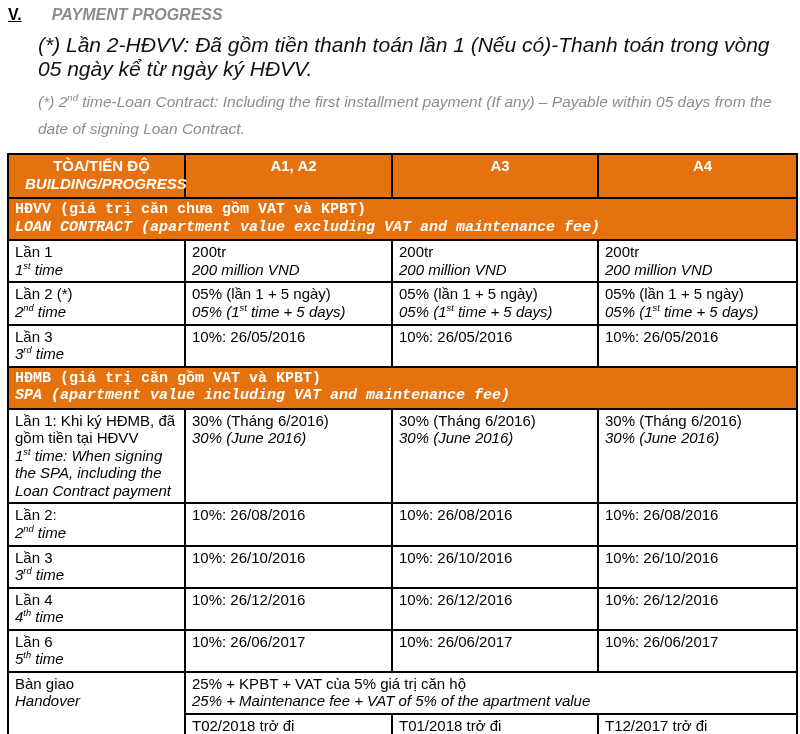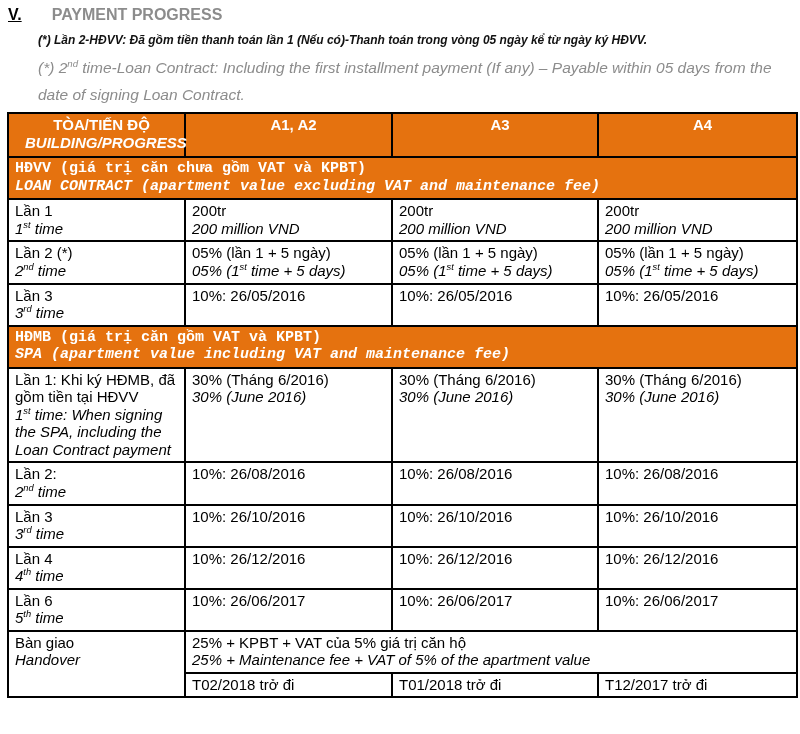--- a/index.html
+++ b/index.html
@@ -31,39 +31,40 @@
     align-items: baseline;
     font-size: 16px;
     font-weight: bold;
     margin-left: 1px;
     margin-bottom: 9px;
   }
   .heading .num { text-decoration: underline; margin-right: 24px; }
   .heading .title-vi { letter-spacing: 0.1px; }
   .heading .title-en {
     color: var(--muted);
+    font-style: italic;
     margin-left: 6px;
   }
 
   .note-vi {
     margin-left: 31px;
-    font-size: 12px;
-    font-weight: bold;
+    font-size: 21px;
+    font-weight: normal;
     font-style: italic;
     color: #111;
     margin-bottom: 7px;
   }
   .note-en {
     margin-left: 31px;
     width: 748px;
     font-size: 15.5px;
     font-style: italic;
     color: var(--muted);
     line-height: 1.75;
-    margin-bottom: 4px;
+    margin-bottom: 11px;
   }
   sup { font-size: 0.62em; line-height: 0; }
 
   table.payment {
     border-collapse: collapse;
     width: 789px;
     table-layout: fixed;
   }
   .payment td {
     border: 2px solid var(--border);

